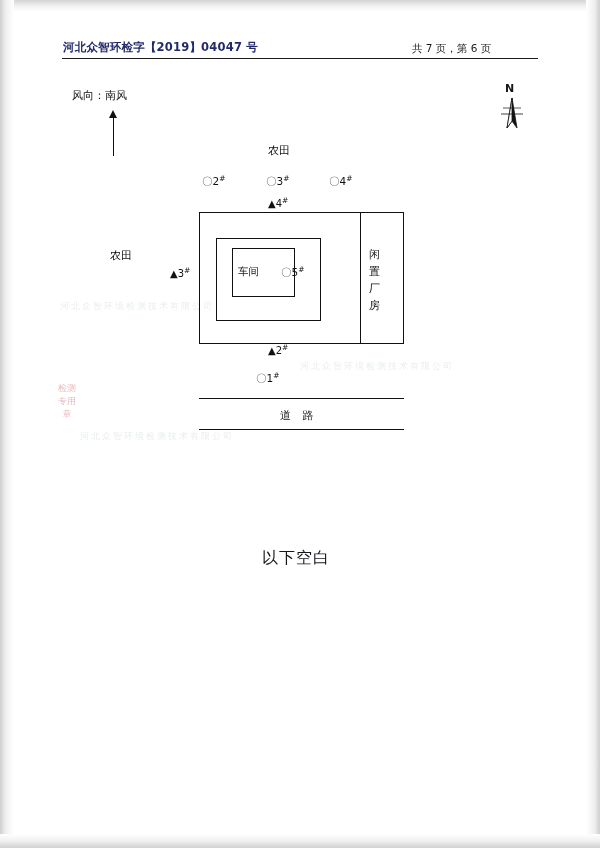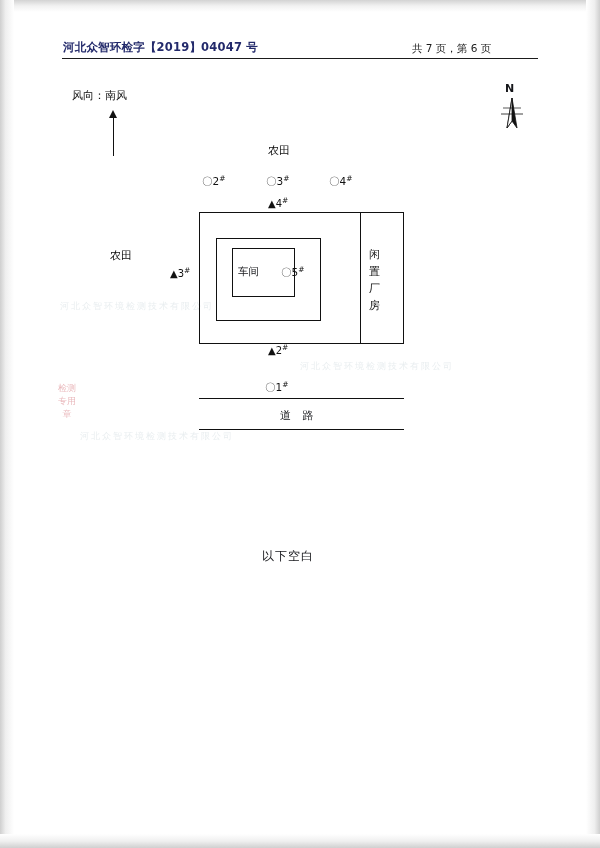--- a/index.html
+++ b/index.html
@@ -181,21 +181,21 @@
     top: 505px;
     font-size: 11.5px;
     font-weight: 600;
     letter-spacing: 0.3px;
     white-space: nowrap;
   }
   .blank-note {
     position: absolute;
     left: 262px;
     top: 548px;
-    font-size: 12px;
+    font-size: 16px;
     letter-spacing: 1px;
   }
 
   
   .stamp {
     position: absolute;
     left: 12px;
     top: 382px;
     width: 22px;
     height: 110px;
@@ -279,21 +279,21 @@
   </div>
 
   <div class="pt" style="left:281px; top:266px;">
     <span>〇5</span><span class="sup">#</span>
   </div>
 
   <div class="pt tri" style="left:268px; top:345px; font-size:10px;">
     <span>▲2</span><span class="sup">#</span>
   </div>
 
-  <div class="pt" style="left:265px; top:372px;margin-top:9px;">
+  <div class="pt" style="left:256px; top:372px;">
     <span>〇1</span><span class="sup">#</span>
   </div>
 
   <div class="road-line" id="road-top"></div>
   <div class="road-line" id="road-bottom"></div>
   <div class="road-label">道 路</div>
 
   <div class="stamp">检测专用章</div>
 
   <div class="blank-note">以下空白</div>

